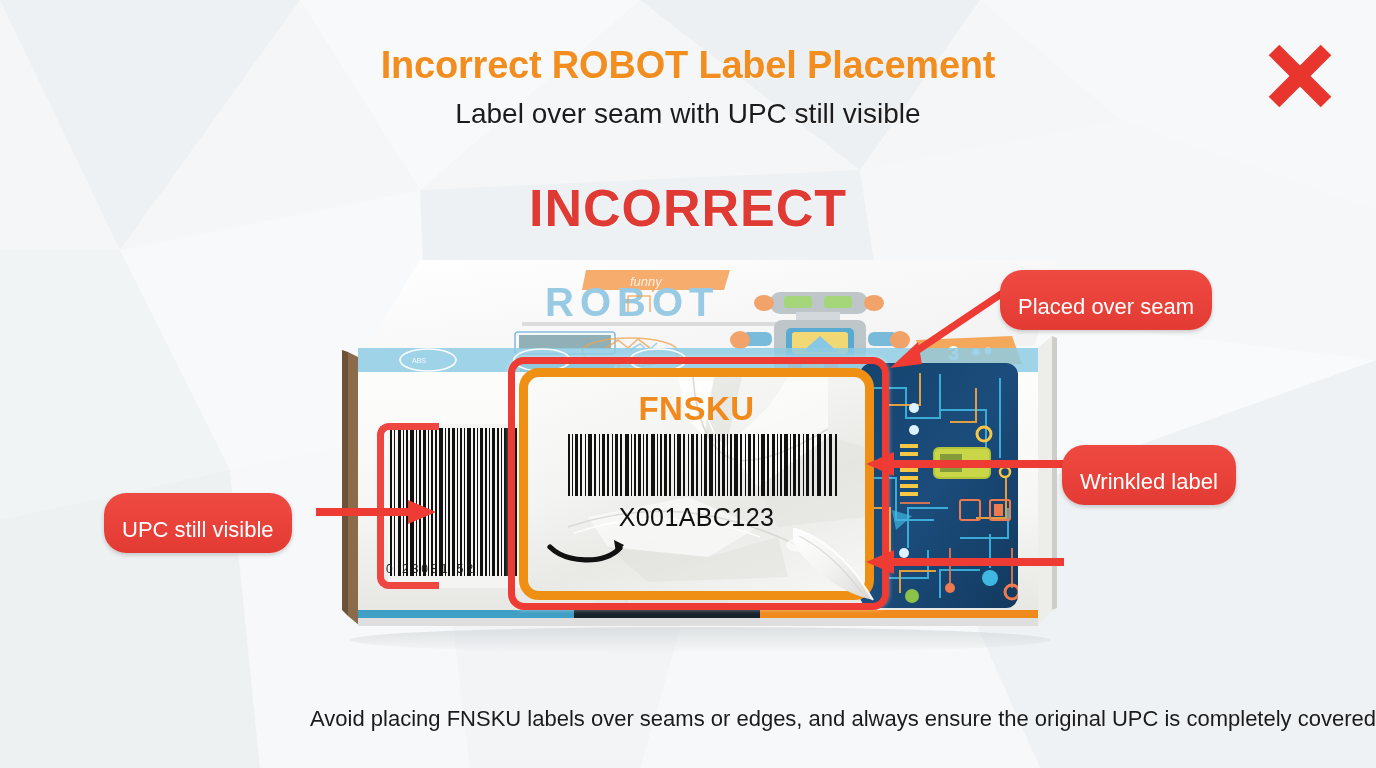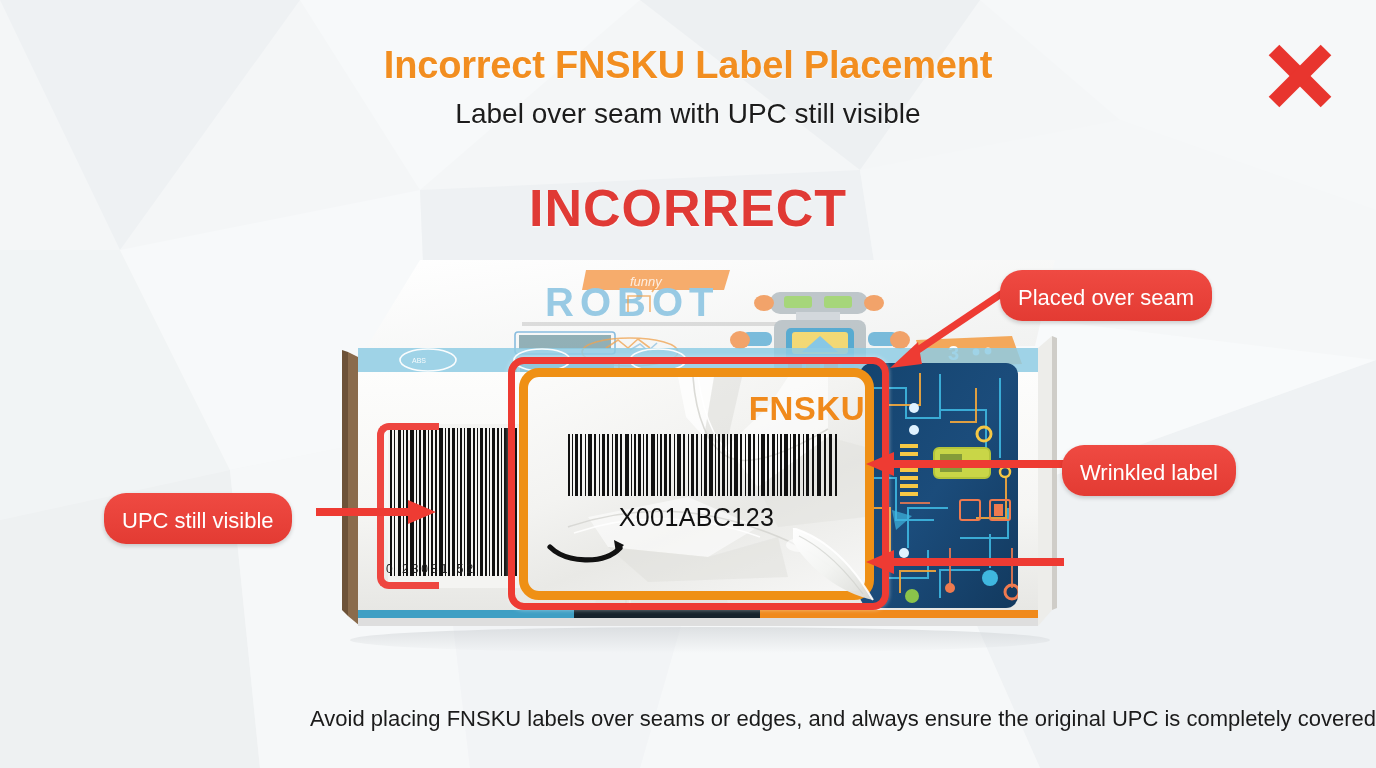--- a/index.html
+++ b/index.html
@@ -76,21 +76,21 @@
   .fnsku {
     position: absolute; left: 519px; top: 368px;
     width: 355px; height: 232px;
     border: 9px solid #ef9015;
     border-radius: 20px;
     background: linear-gradient(158deg,#fbfbfa 0%,#f3f3f1 38%,#e9e9e6 62%,#f7f7f6 100%);
     overflow: hidden;
   }
   .fnsku-title {
     position: absolute; left: 0; right: 0; top: 13px;
-    text-align: right; font-size: 33px; font-weight: bold;
+    text-align: center; font-size: 33px; font-weight: bold;
     color: #f08a1c; letter-spacing: 0.5px;
   }
   .fnsku-code {
     position: absolute; left: 0; right: 0; top: 126px;
     text-align: center; font-size: 25px; color: #111;
     letter-spacing: .4px;
   }
   .barcode-fnsku { position: absolute; left: 38px; top: 57px; width: 278px; height: 62px; }
   .amz { position: absolute; left: 18px; top: 157px; width: 86px; height: 34px; }
 
@@ -108,21 +108,21 @@
     white-space: nowrap;
   }
 
   
   .pill {
     position: absolute;
     background: linear-gradient(180deg,#ef4a42 0%,#e33b33 100%);
     color: #fff;
     border-radius: 22px;
     font-size: 22px;
-    padding: 16px 18px 10px;
+    padding: 25px 18px 10px;
     white-space: nowrap;
     box-shadow: 0 2px 4px rgba(0,0,0,.18);
     line-height: 1.12;
   }
   .p-seam      { left: 1000px; top: 270px; }
   .p-wrinkled  { left: 1062px; top: 445px; }
   .p-lifting   { left: 1062px; top: 543px; }
   .p-upc       { left: 104px;  top: 493px; }
 
   .connector { position: absolute; pointer-events: none; }
@@ -143,21 +143,21 @@
     <polygon points="420,190 860,170 880,300 430,430" fill="#eef1f3"></polygon>
     <polygon points="860,170 1120,120 1376,210 1376,360 880,300" fill="#f5f7f8"></polygon>
     <polygon points="0,520 230,470 260,768 0,768" fill="#eef1f2"></polygon>
     <polygon points="230,470 430,430 470,768 260,768" fill="#f6f8f9"></polygon>
     <polygon points="1376,360 1376,768 1040,768 930,520" fill="#eff2f4"></polygon>
     <polygon points="930,520 1040,768 640,768 700,560" fill="#f6f8f9"></polygon>
     <polygon points="470,768 640,768 700,560 430,430" fill="#f2f4f6"></polygon>
     <polygon points="880,300 1376,360 930,520" fill="#f8fafb"></polygon>
   </svg>
 
-  <div class="title">Incorrect FNSKU Label Placement</div>
+  <div class="title">Incorrect ROBOT Label Placement</div>
   <div class="subtitle">Label over seam with UPC still visible</div>
   <div class="verdict">INCORRECT</div>
 
   <svg class="xmark" viewBox="0 0 74 72">
     <g stroke="#e8352e" stroke-width="15" stroke-linecap="butt">
       <line x1="11" y1="10" x2="63" y2="62"></line>
       <line x1="63" y1="10" x2="11" y2="62"></line>
     </g>
   </svg>
 

